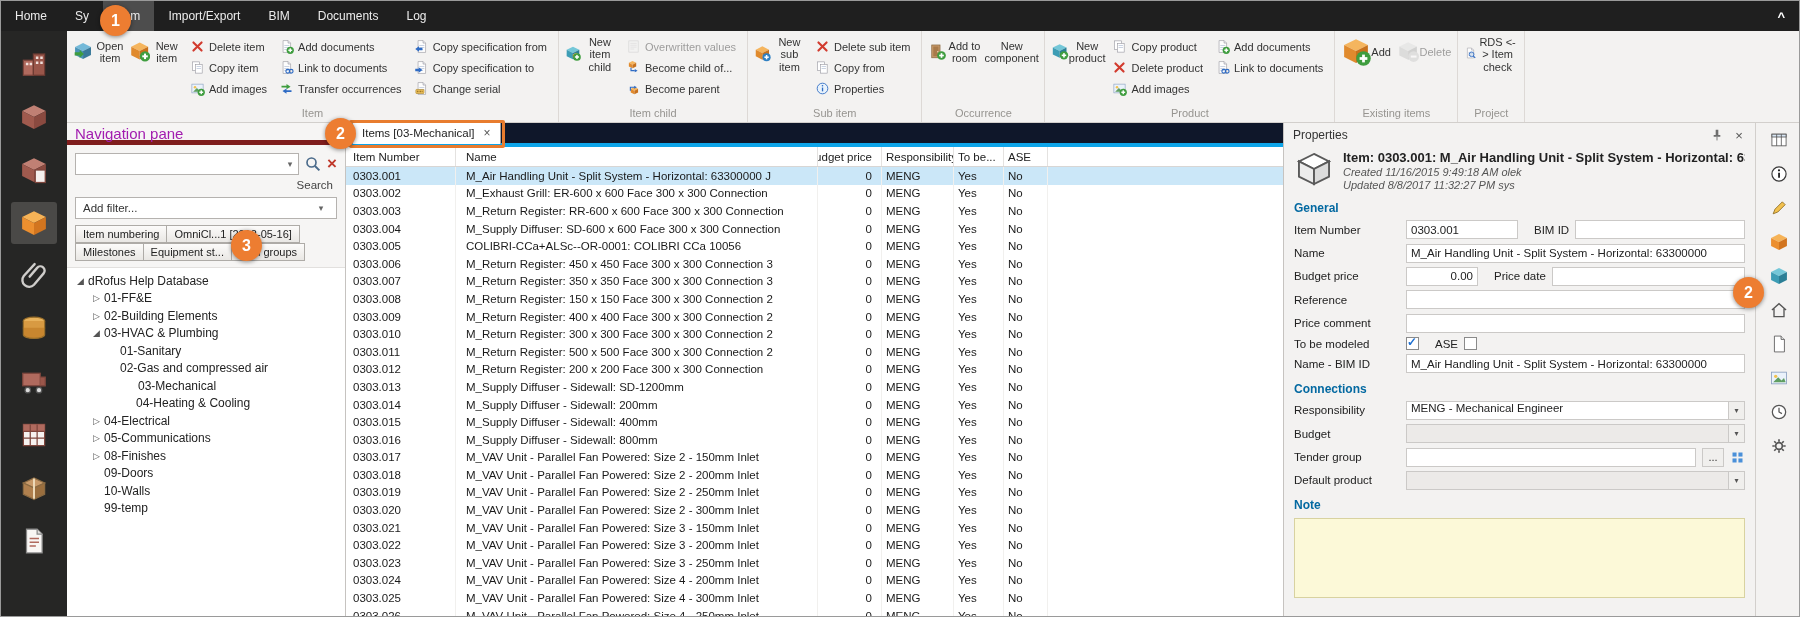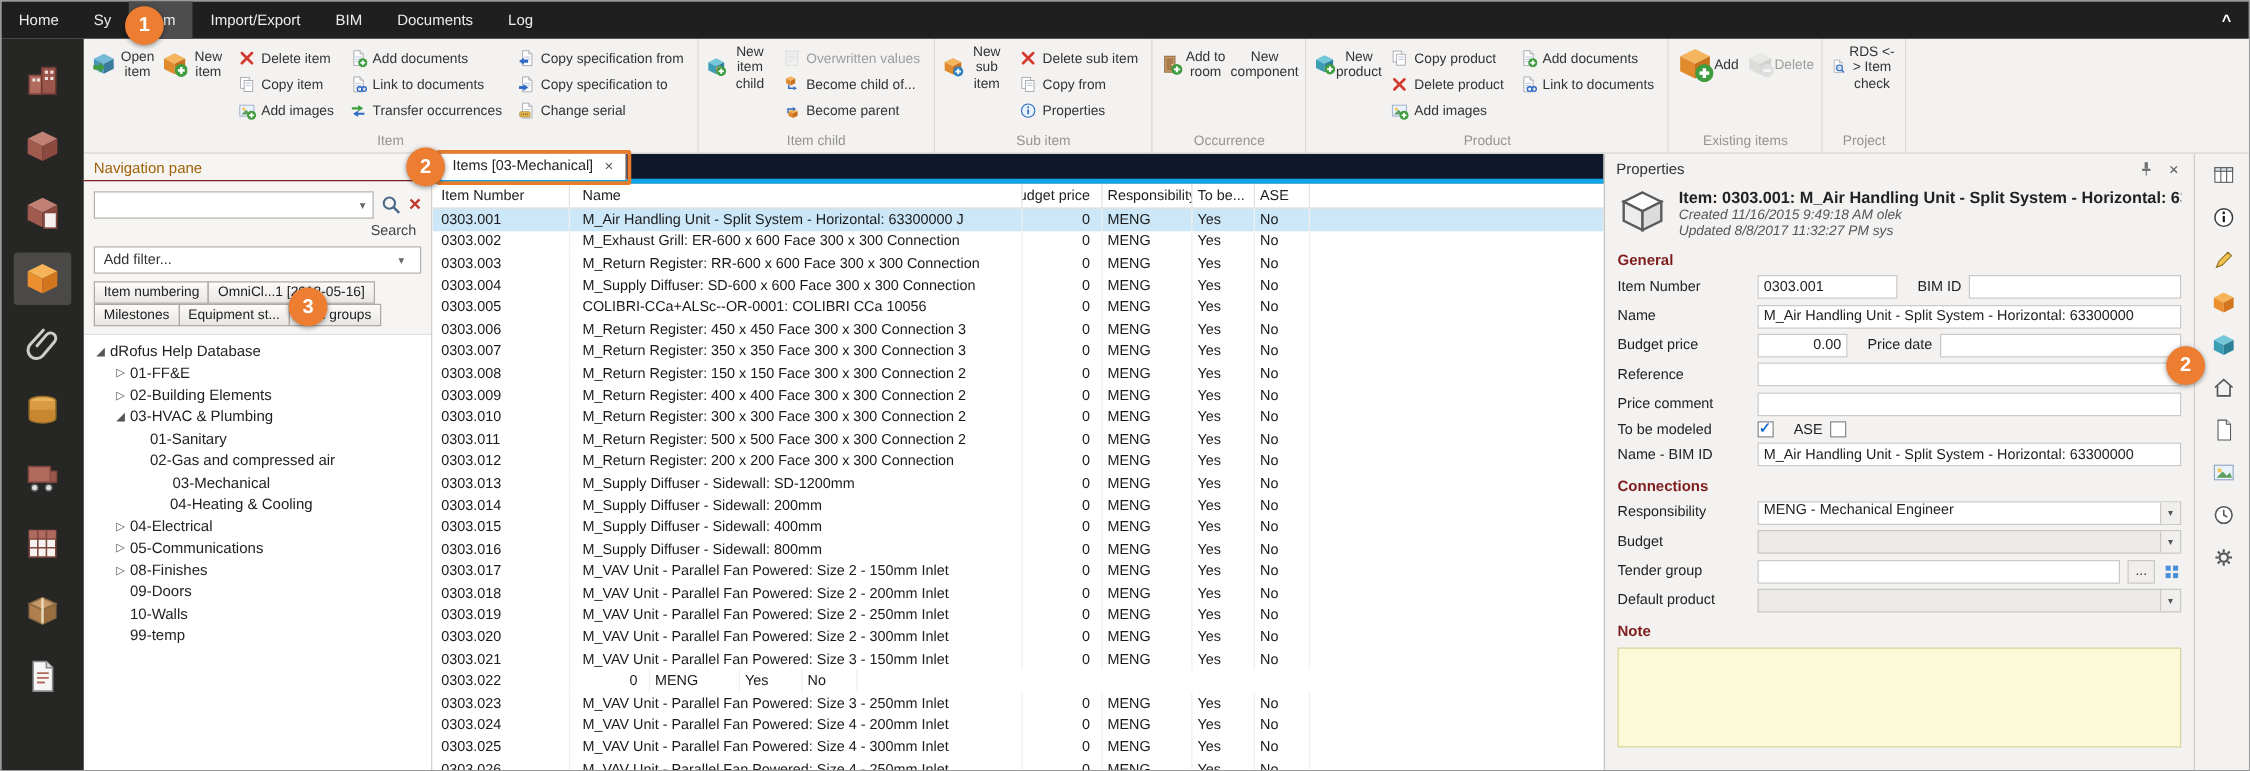--- a/index.html
+++ b/index.html
@@ -35,21 +35,21 @@
   .btn-small{display:flex;align-items:center;gap:4px;height:21px;font-size:11px;color:#333;
              padding:0 4px;white-space:nowrap;border-radius:2px}
   .btn-small .ic{width:15px;height:15px;flex:none}
   .disabled{opacity:.45}
   .ic{display:inline-block}
   .ic svg{width:100%;height:100%;display:block}
 
   
   #navpane{position:absolute;left:66px;top:122px;width:279px;height:495px;background:#f6f5f4;
            border-right:1px solid #c6c3c0;display:flex;flex-direction:column;overflow:hidden}
-  .nav-title{height:22px;line-height:22px;padding:0 8px;font-size:12px;color:#a16207;border-bottom:1px solid #7f1d1d}
+  .nav-title{height:22px;line-height:22px;padding:0 8px;font-size:15px;color:#a21caf;border-bottom:5px solid #7f1d1d}
   .nav-search{display:flex;align-items:center;gap:5px;padding:8px 8px 2px}
   .combo{flex:1;height:22px;background:#fff;border:1px solid #b5b2af;display:flex;align-items:center;justify-content:flex-end}
   .combo-arrow{width:16px;text-align:center;color:#666;font-size:9px}
   .sicon{width:18px;height:18px}
   .xglyph{color:#c0392b;font-size:17px;font-weight:bold;line-height:18px}
   .nav-search-link{text-align:right;padding:2px 12px 4px;font-size:11.5px;color:#444}
   .addfilter{margin:2px 8px 6px;height:22px;border:1px solid #b5b2af;background:#fff;display:flex;
              align-items:center;justify-content:space-between;padding:0 7px;font-size:11.5px;color:#333}
   .navtabs{display:flex;padding:0 8px}
   .navtab{flex:none;border:1px solid #aeaba7;margin-right:-1px;background:linear-gradient(#fcfbfa,#e9e7e4);
@@ -85,21 +85,21 @@
   #props{position:absolute;left:1282px;top:122px;width:472px;height:495px;background:#f3f2f1;
          border-left:1px solid #c6c3c0;overflow:hidden}
   .props-head{height:24px;display:flex;align-items:center;padding:0 9px;font-size:12px;color:#333;gap:8px}
   .spacer{flex:1}
   .phicon{width:14px;height:14px;display:flex;align-items:center;justify-content:center;color:#555;font-size:13px}
   .item-head{display:flex;gap:9px;padding:3px 10px 4px;align-items:flex-start}
   .item-ico{width:40px;height:38px;flex:none}
   .item-head-text{flex:1;overflow:hidden}
   .item-title{font-size:13px;font-weight:bold;white-space:nowrap;overflow:hidden}
   .item-meta{font-size:11px;font-style:italic;color:#555;white-space:nowrap;overflow:hidden;margin-top:1px}
-  .psec{font-size:12px;font-weight:bold;color:#7f1d1d;padding:6px 10px 3px}
+  .psec{font-size:12px;font-weight:bold;color:#0369a1;padding:6px 10px 3px}
   .prow{display:flex;align-items:center;padding:2.2px 10px;gap:6px}
   .plabel{width:106px;flex:none;font-size:11.5px;color:#222}
   .plabel2{flex:none;font-size:11.5px;color:#222;margin-left:10px}
   .pinput{height:19px;border:1px solid #cbc9c7;background:#fff;font-size:11.5px;color:#222;
           display:flex;align-items:center;padding:0 4px;overflow:hidden;white-space:nowrap}
   .w110{width:112px}
   .w72{width:72px;justify-content:flex-end}
   .flex1{flex:1}
   .pselect{height:19px;border:1px solid #cbc9c7;background:#fff;font-size:11.5px;color:#222;
            display:flex;align-items:flex-start;overflow:hidden}
@@ -967,20 +967,21 @@
           <div class="gc gc0">0303.021</div>
           <div class="gc gc1">M_VAV Unit - Parallel Fan Powered: Size 3 - 150mm Inlet</div>
           <div class="gc gc2">0</div>
           <div class="gc gc3">MENG</div>
           <div class="gc gc4">Yes</div>
           <div class="gc gc5">No</div>
           <div class="gc gfill"></div>
         </div>
         <div class="grow">
           <div class="gc gc0">0303.022</div>
+          <div class="gc gc1">M_VAV Unit - Parallel Fan Powered: Size 3 - 200mm Inlet</div>
           <div class="gc gc2">0</div>
           <div class="gc gc3">MENG</div>
           <div class="gc gc4">Yes</div>
           <div class="gc gc5">No</div>
           <div class="gc gfill"></div>
         </div>
         <div class="grow">
           <div class="gc gc0">0303.023</div>
           <div class="gc gc1">M_VAV Unit - Parallel Fan Powered: Size 3 - 250mm Inlet</div>
           <div class="gc gc2">0</div>

